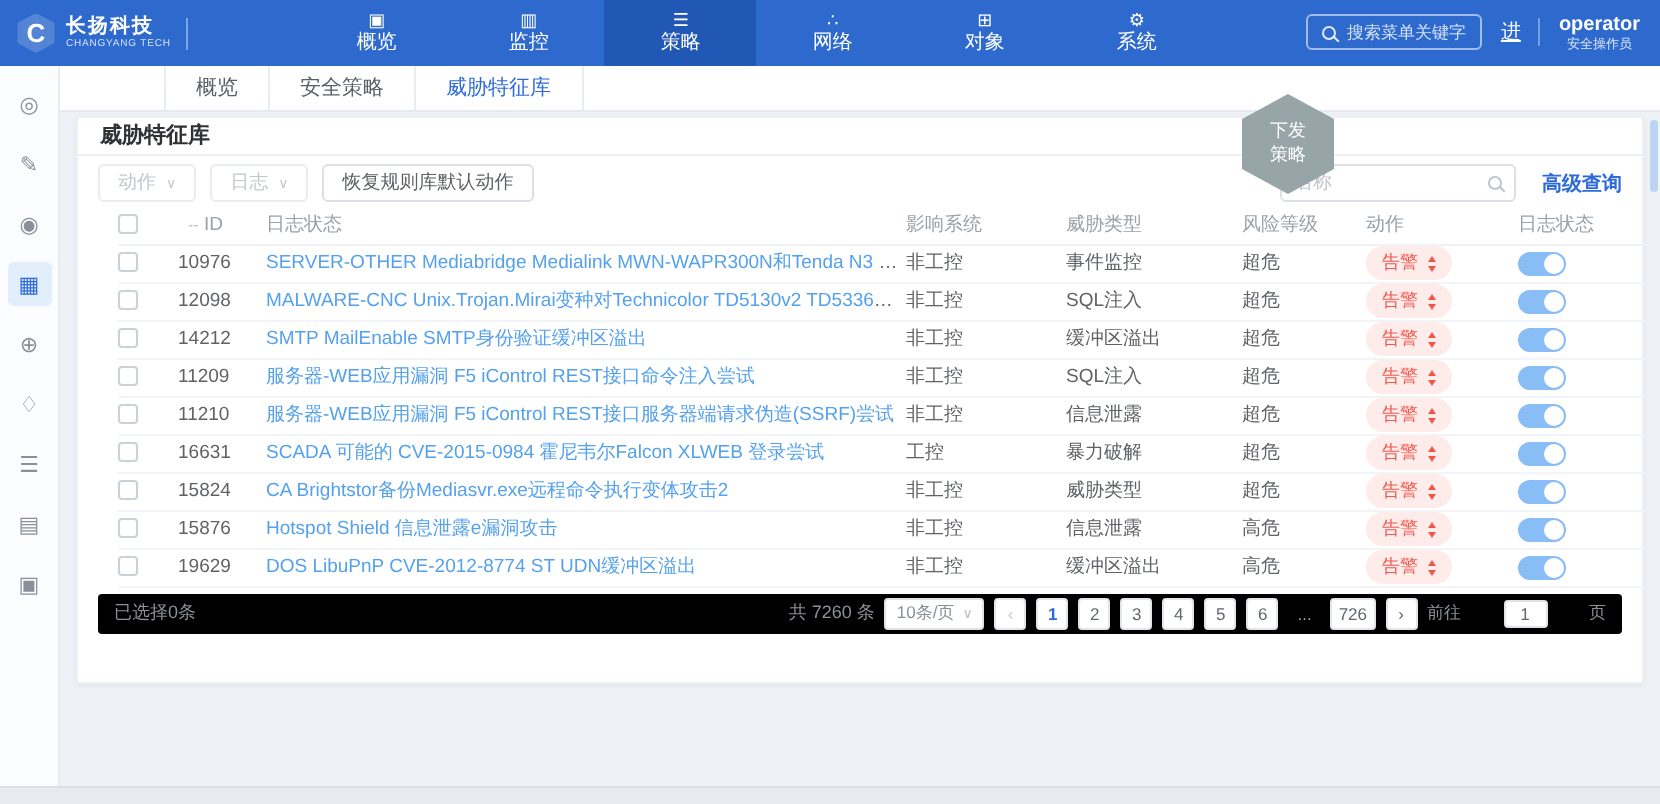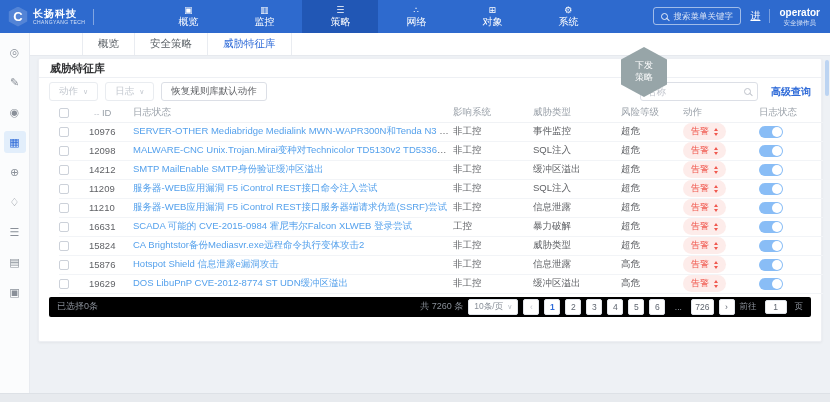--- a/index.html
+++ b/index.html
@@ -111,21 +111,21 @@
   .psize{height:16px;border:1px solid #dfe3e8;border-radius:2px;background:#fff;display:flex;
     align-items:center;gap:4px;padding:0 5px;font-size:8.5px;color:#8a9099;cursor:pointer;}
   .psize .cv{font-size:7px;color:#b8bec6;}
   .pages{display:flex;align-items:center;gap:5px;}
   .pg{min-width:16px;height:16px;border:1px solid #e2e5ea;background:#fff;border-radius:2px;
     display:flex;align-items:center;justify-content:center;font-size:8.5px;color:#5f6670;
     cursor:pointer;padding:0 3px;}
   .pg.active{color:var(--accent-blue,#2f6bd8);font-weight:bold;}
   .pg.disabled{color:#c7ccd3;cursor:default;}
   .pg.ellipsis{border:none;background:transparent;color:#9aa1a9;}
-  .goto{display:flex;align-items:center;gap:8px;font-size:8.5px;color:#8a9099;}
+  .goto{display:flex;align-items:center;gap:21px;font-size:8.5px;color:#8a9099;}
   .goto input{width:22px;height:14px;border:1px solid #dfe3e8;border-radius:2px;text-align:center;
     font-size:8.5px;color:#5f6670;outline:none;}
   
   .bottom-strip{position:absolute;left:0;right:0;bottom:0;height:9px;background:#e7eaee;
     border-top:1px solid #dde1e6;z-index:8;}
   .scroll-thumb{position:absolute;right:1px;top:60px;width:4px;height:36px;border-radius:2px;
     background:#bcd4f2;z-index:9;cursor:pointer;}
 </style>
 </head>
 <body>

